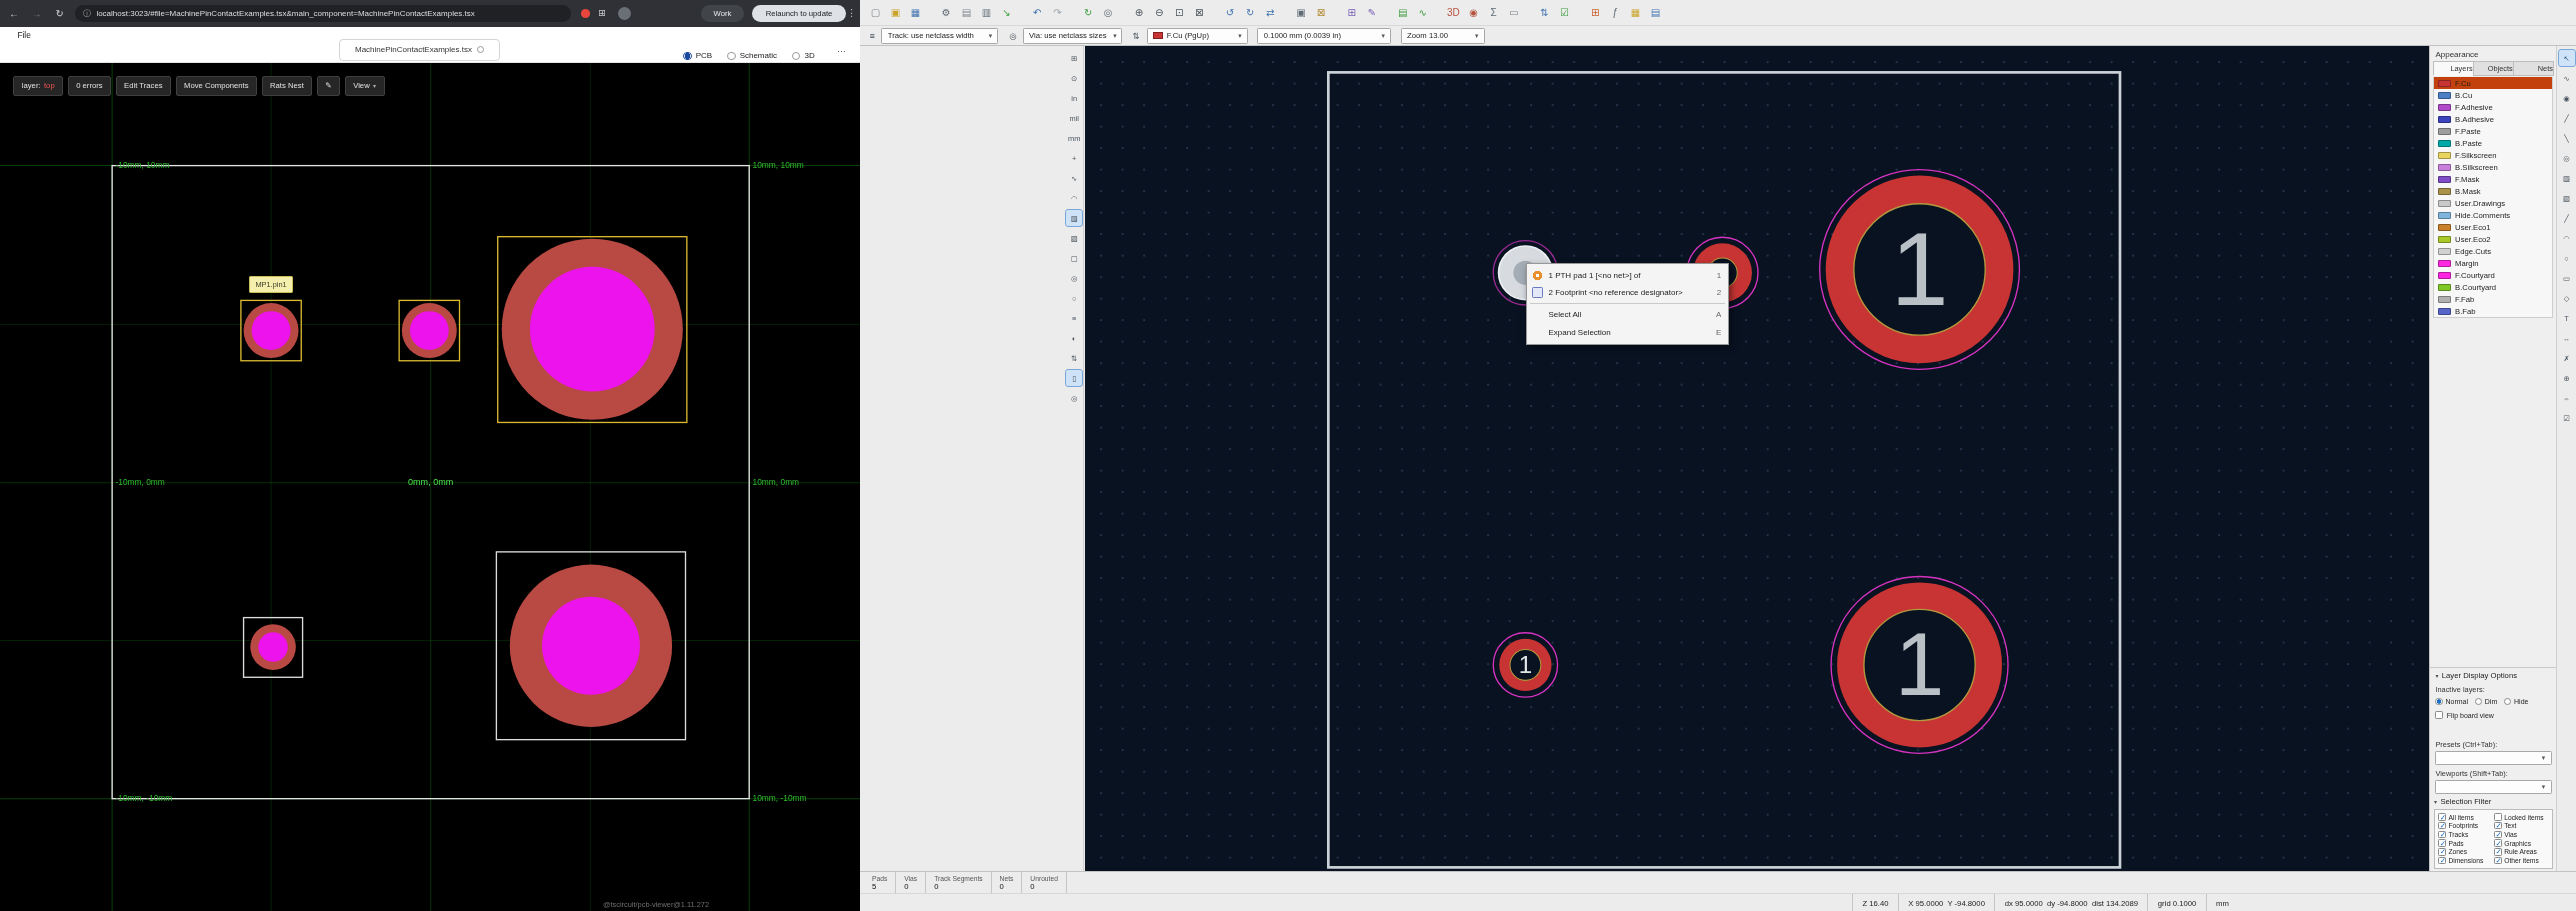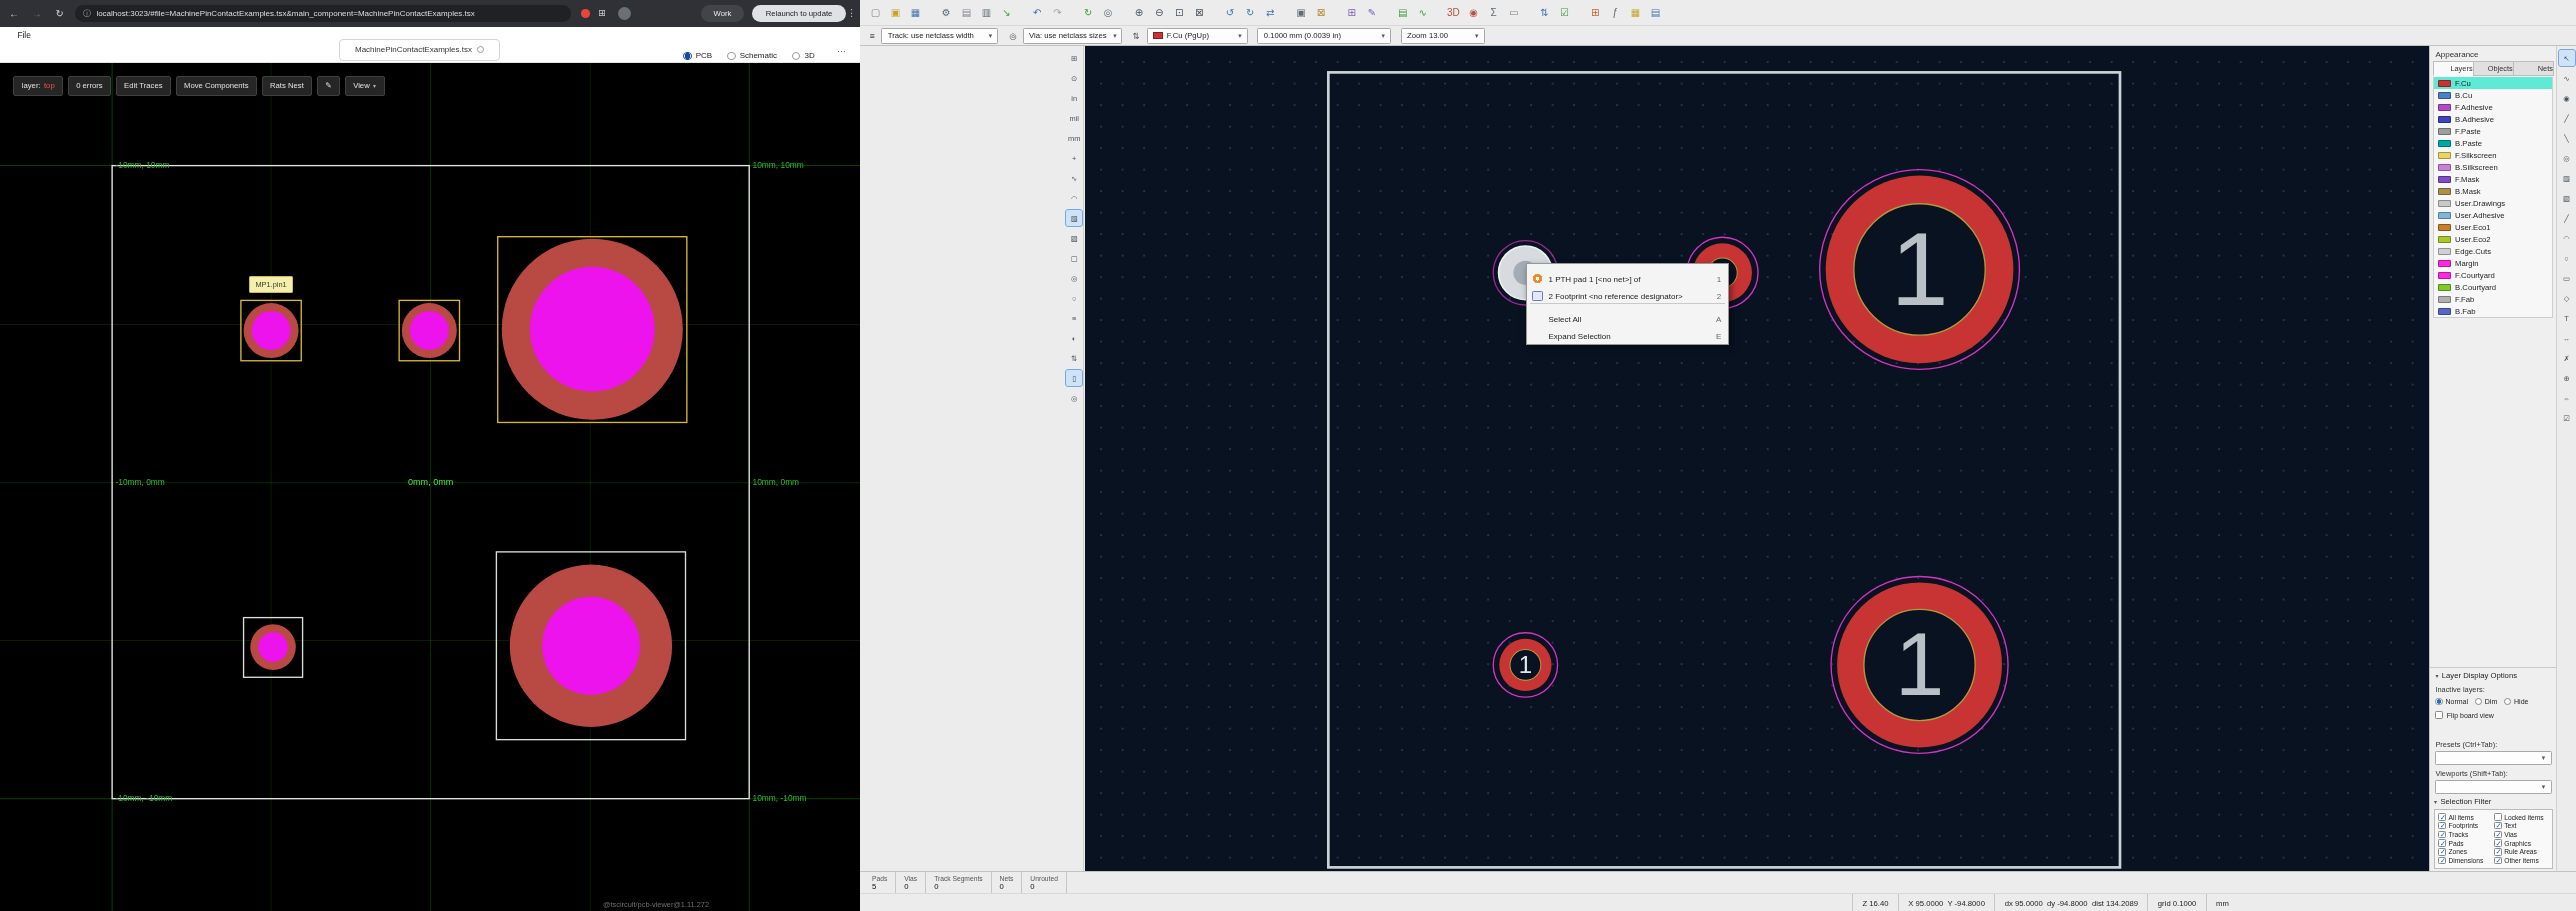--- a/index.html
+++ b/index.html
@@ -80,39 +80,39 @@
     border-radius:2px;margin:4px auto 0;}
   .sic.active{background:#cfe3f8;outline:0.7px solid #7aa7d9;}
 
   #kcanvas{position:absolute;left:225px;top:0;width:1344px;height:825px;overflow:hidden;
     background-image:radial-gradient(circle,#22334b 1.1px,rgba(0,0,0,0) 1.3px);
     background-size:21.5px 21.5px;background-position:5.4px 5.4px;}
   #kcanvas svg{position:absolute;left:0;top:0;}
 
   #ctxmenu{position:absolute;left:441px;top:217px;width:203px;background:#f4f4f4;
     border:0.7px solid #979797;box-shadow:2px 2.7px 6.7px rgba(0,0,0,.5);padding:2.7px 0;z-index:5;}
-  .mrow{display:flex;align-items:flex-end;height:17.4px;padding:0 6.7px 0 5.4px;font-size:8px;color:#1b1b1b;}
+  .mrow{display:flex;align-items:center;height:17.4px;padding:0 6.7px 0 5.4px;font-size:8px;color:#1b1b1b;}
   .mrow.sep{margin-top:4.7px;position:relative;}
   .mrow.sep::before{content:"";position:absolute;top:-2.7px;left:2.7px;right:2.7px;border-top:0.7px solid #c9c9c9;}
   .mic{width:10.7px;height:10.7px;margin-right:5.4px;flex:none;}
   .mic[data-icon="pad"]{background:radial-gradient(circle,#ffffff 0 2px,#e8902e 2px 4.7px,rgba(0,0,0,0) 5px);}
   .mic[data-icon="footprint"]{background:#e3e7f7;border:0.7px solid #6a79c4;border-radius:1.3px;}
   .mlabel{white-space:nowrap;overflow:hidden;}
   .mkey{margin-left:auto;color:#666;padding-left:6.7px;}
 
   #appearance{position:absolute;left:1569px;top:0;width:127px;height:825px;background:#efefef;
     border-left:0.7px solid #c2c2c2;font-size:7.7px;color:#222;}
   #aptitle{padding:4px 5.4px 2px;font-size:8px;color:#333;}
   #aptabs{display:flex;margin:0 2.7px;}
   .atab{flex:1;text-align:right;font-size:7.4px;padding:2px 0;background:#e0e0e0;
     border:0.7px solid #bdbdbd;color:#333;margin-right:-0.7px;}
   .atab.selected{background:#f9f9f9;border-bottom-color:#f9f9f9;}
   #layerlist{margin:1.3px 2.7px 0;background:#f7f7f7;border:0.7px solid #cdcdcd;border-top:none;}
   .lrow{display:flex;align-items:center;height:12px;padding:0 4px;gap:4px;font-size:7.7px;color:#1d1d1d;}
-  .lrow.selected{background:#5eead4;}
+  .lrow.selected{background:#c2410c;}
   .lsw2{width:13.4px;height:7.4px;border-radius:1.3px;border:0.7px solid rgba(0,0,0,.3);flex:none;}
   #ldo{position:absolute;left:0;top:621px;width:127px;border-top:0.7px solid #c9c9c9;padding:2.7px 5.4px;}
   .sechead{display:flex;align-items:center;gap:3.4px;font-size:7.7px;color:#222;}
   .sechead .caret2{font-size:6px;color:#555;}
   .inlab{margin-top:5.4px;font-size:7.4px;color:#333;}
   .radrow{display:flex;gap:6.7px;margin-top:4px;}
   .ropt{display:flex;align-items:center;gap:2.7px;font-size:7px;color:#222;}
   .rad{width:7.4px;height:7.4px;border:0.7px solid #8a8a8a;border-radius:50%;background:#fff;flex:none;}
   .rad.selected{background:radial-gradient(circle,#1c6fc4 0 2px,#fff 2.3px);}
   .flip{display:flex;align-items:center;gap:3.4px;margin-top:6px;font-size:7px;}
@@ -551,21 +551,21 @@
               <span>B.Mask</span>
             </div>
 
             <div class="lrow">
               <span class="lsw2" style="background: rgb(200, 200, 200);"></span>
               <span>User.Drawings</span>
             </div>
 
             <div class="lrow">
               <span class="lsw2" style="background: rgb(127, 180, 220);"></span>
-              <span>User.Adhesive</span>
+              <span>Hide.Comments</span>
             </div>
 
             <div class="lrow">
               <span class="lsw2" style="background: rgb(200, 127, 40);"></span>
               <span>User.Eco1</span>
             </div>
 
             <div class="lrow">
               <span class="lsw2" style="background: rgb(168, 200, 40);"></span>
               <span>User.Eco2</span>

